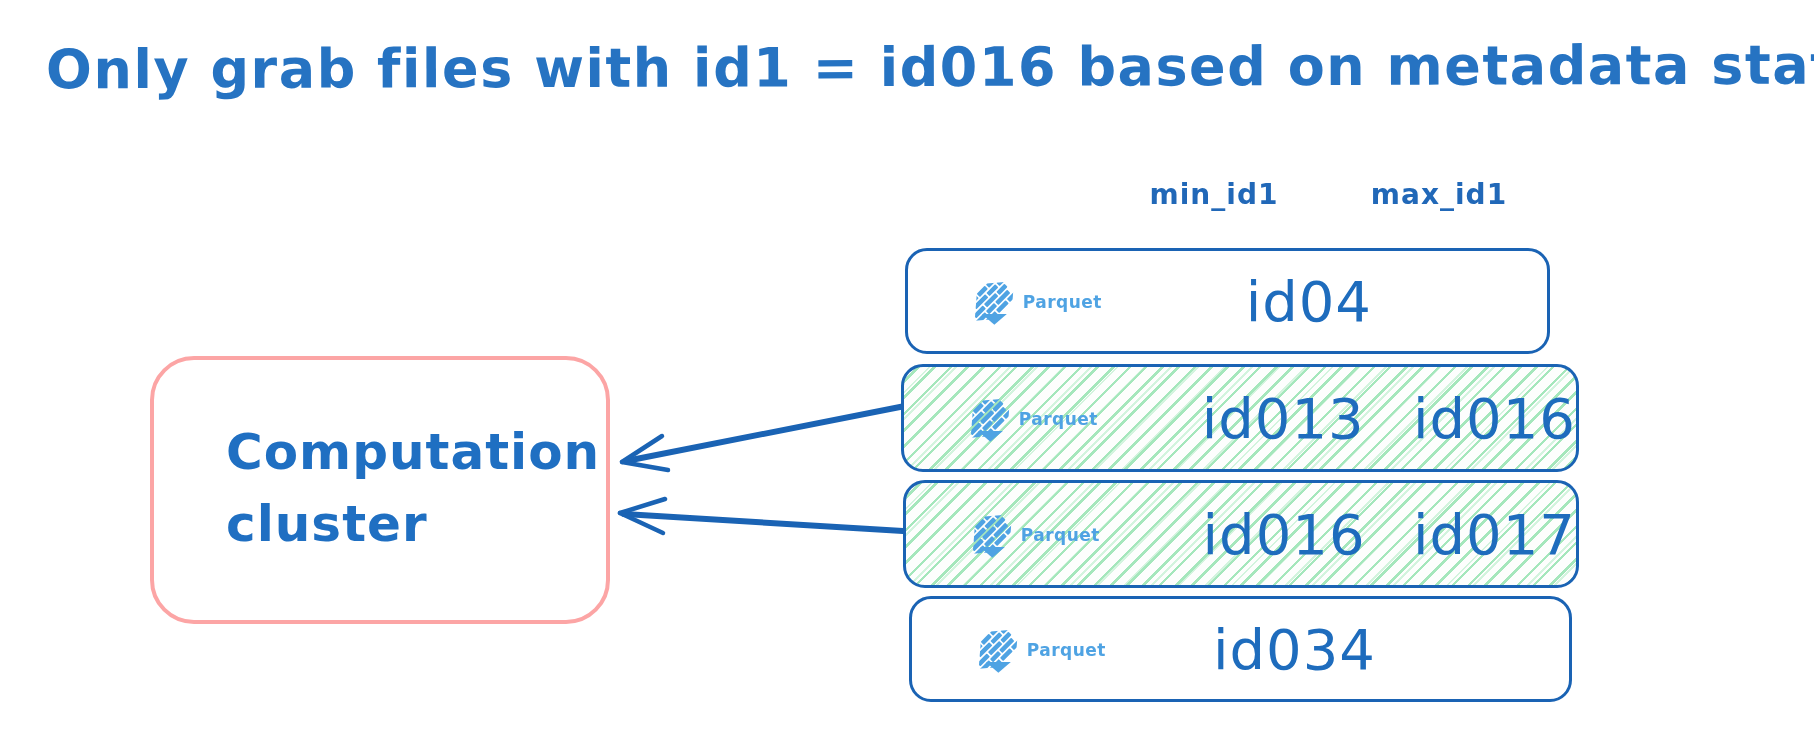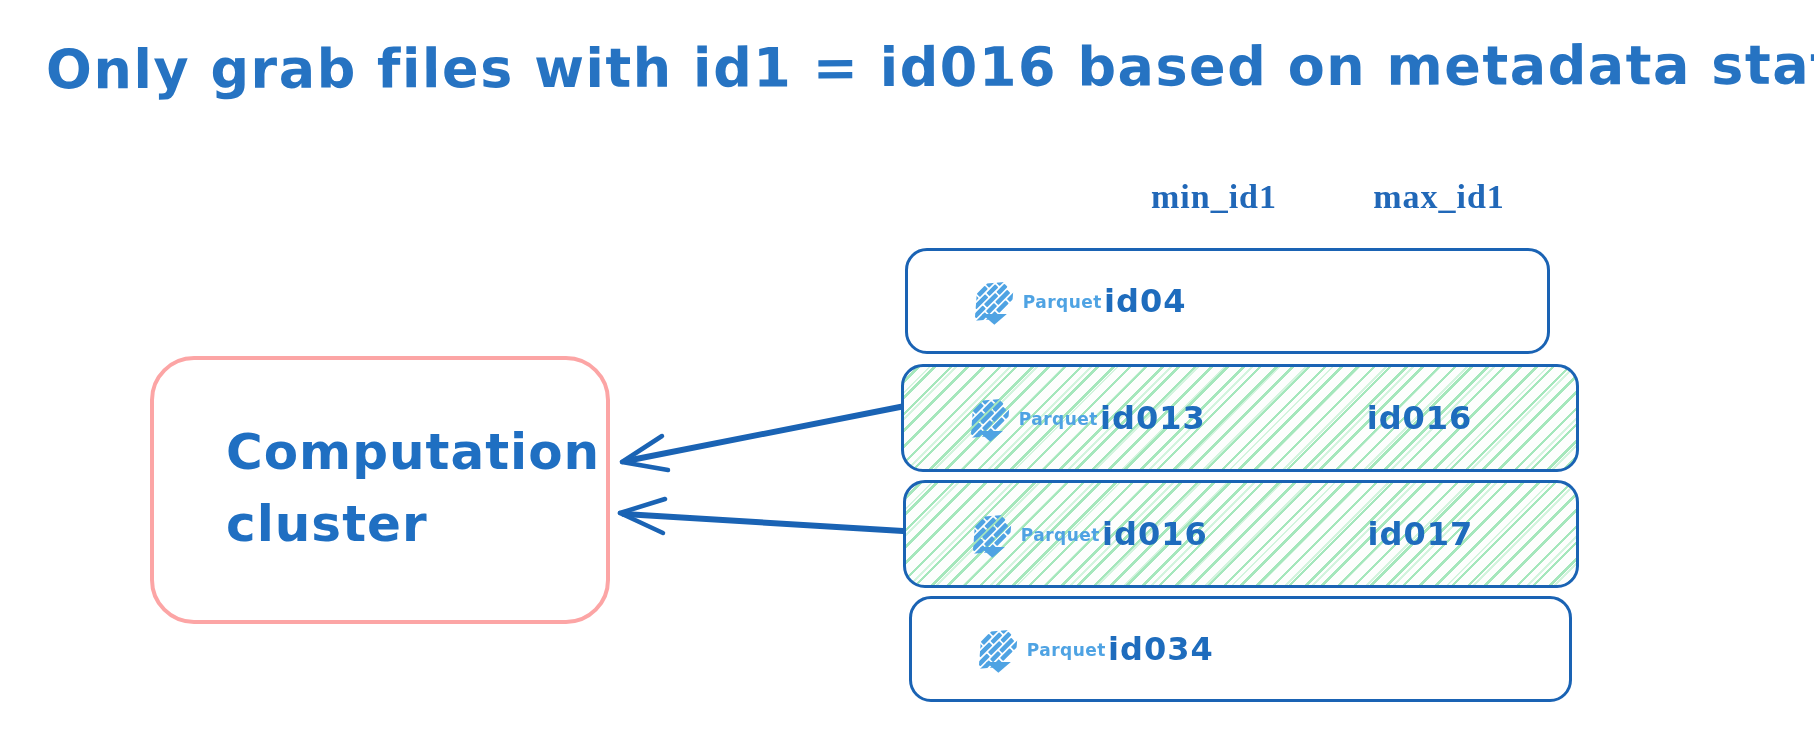--- a/index.html
+++ b/index.html
@@ -14,22 +14,22 @@
   .title{
     position:absolute;left:46px;top:36px;width:1760px;
     font-size:54px;font-weight:700;letter-spacing:1.5px;
     color:#2673c2;white-space:nowrap;
     transform:rotate(-0.15deg);
   }
 
   
   .col-head{
     position:absolute;top:178px;height:44px;
-    font-size:34px;font-weight:700;color:#2168b8;
-    text-align:center;letter-spacing:1px;font-family:Liberation Serif, serif;
+    font-size:28px;font-weight:700;color:#2168b8;
+    text-align:center;letter-spacing:1px;
   }
   #min-head{left:1088px;width:252px;}
   #max-head{left:1326px;width:226px;}
 
   
   .cluster-box{
     position:absolute;left:150px;top:356px;width:460px;height:268px;
     border:4px solid #fca5a5;border-radius:44px;background:#ffffff;
     box-sizing:border-box;
     display:flex;flex-direction:column;justify-content:flex-start;
@@ -65,21 +65,21 @@
     margin-left:58px;width:136px;flex:0 0 auto;
     display:flex;flex-direction:row;align-items:center;justify-content:center;
   }
   .logo-wrap svg{display:block;}
   .parquet-label{
     font-size:17px;font-weight:700;color:#4fa3e3;letter-spacing:0.5px;
     margin-top:1px;
   }
 
   .cell{
-    font-size:32px;font-weight:700;color:#1e6cbd;text-align:left;
+    font-size:56px;font-weight:400;color:#1e6cbd;text-align:right;
     letter-spacing:1px;white-space:nowrap;
   }
   .cell.min{width:268px;margin-left:2px;}
   .cell.max{width:212px;margin-left:2px;}
 
   
   .arrows{
     position:absolute;left:0;top:0;width:1814px;height:748px;
     pointer-events:none;
   }

